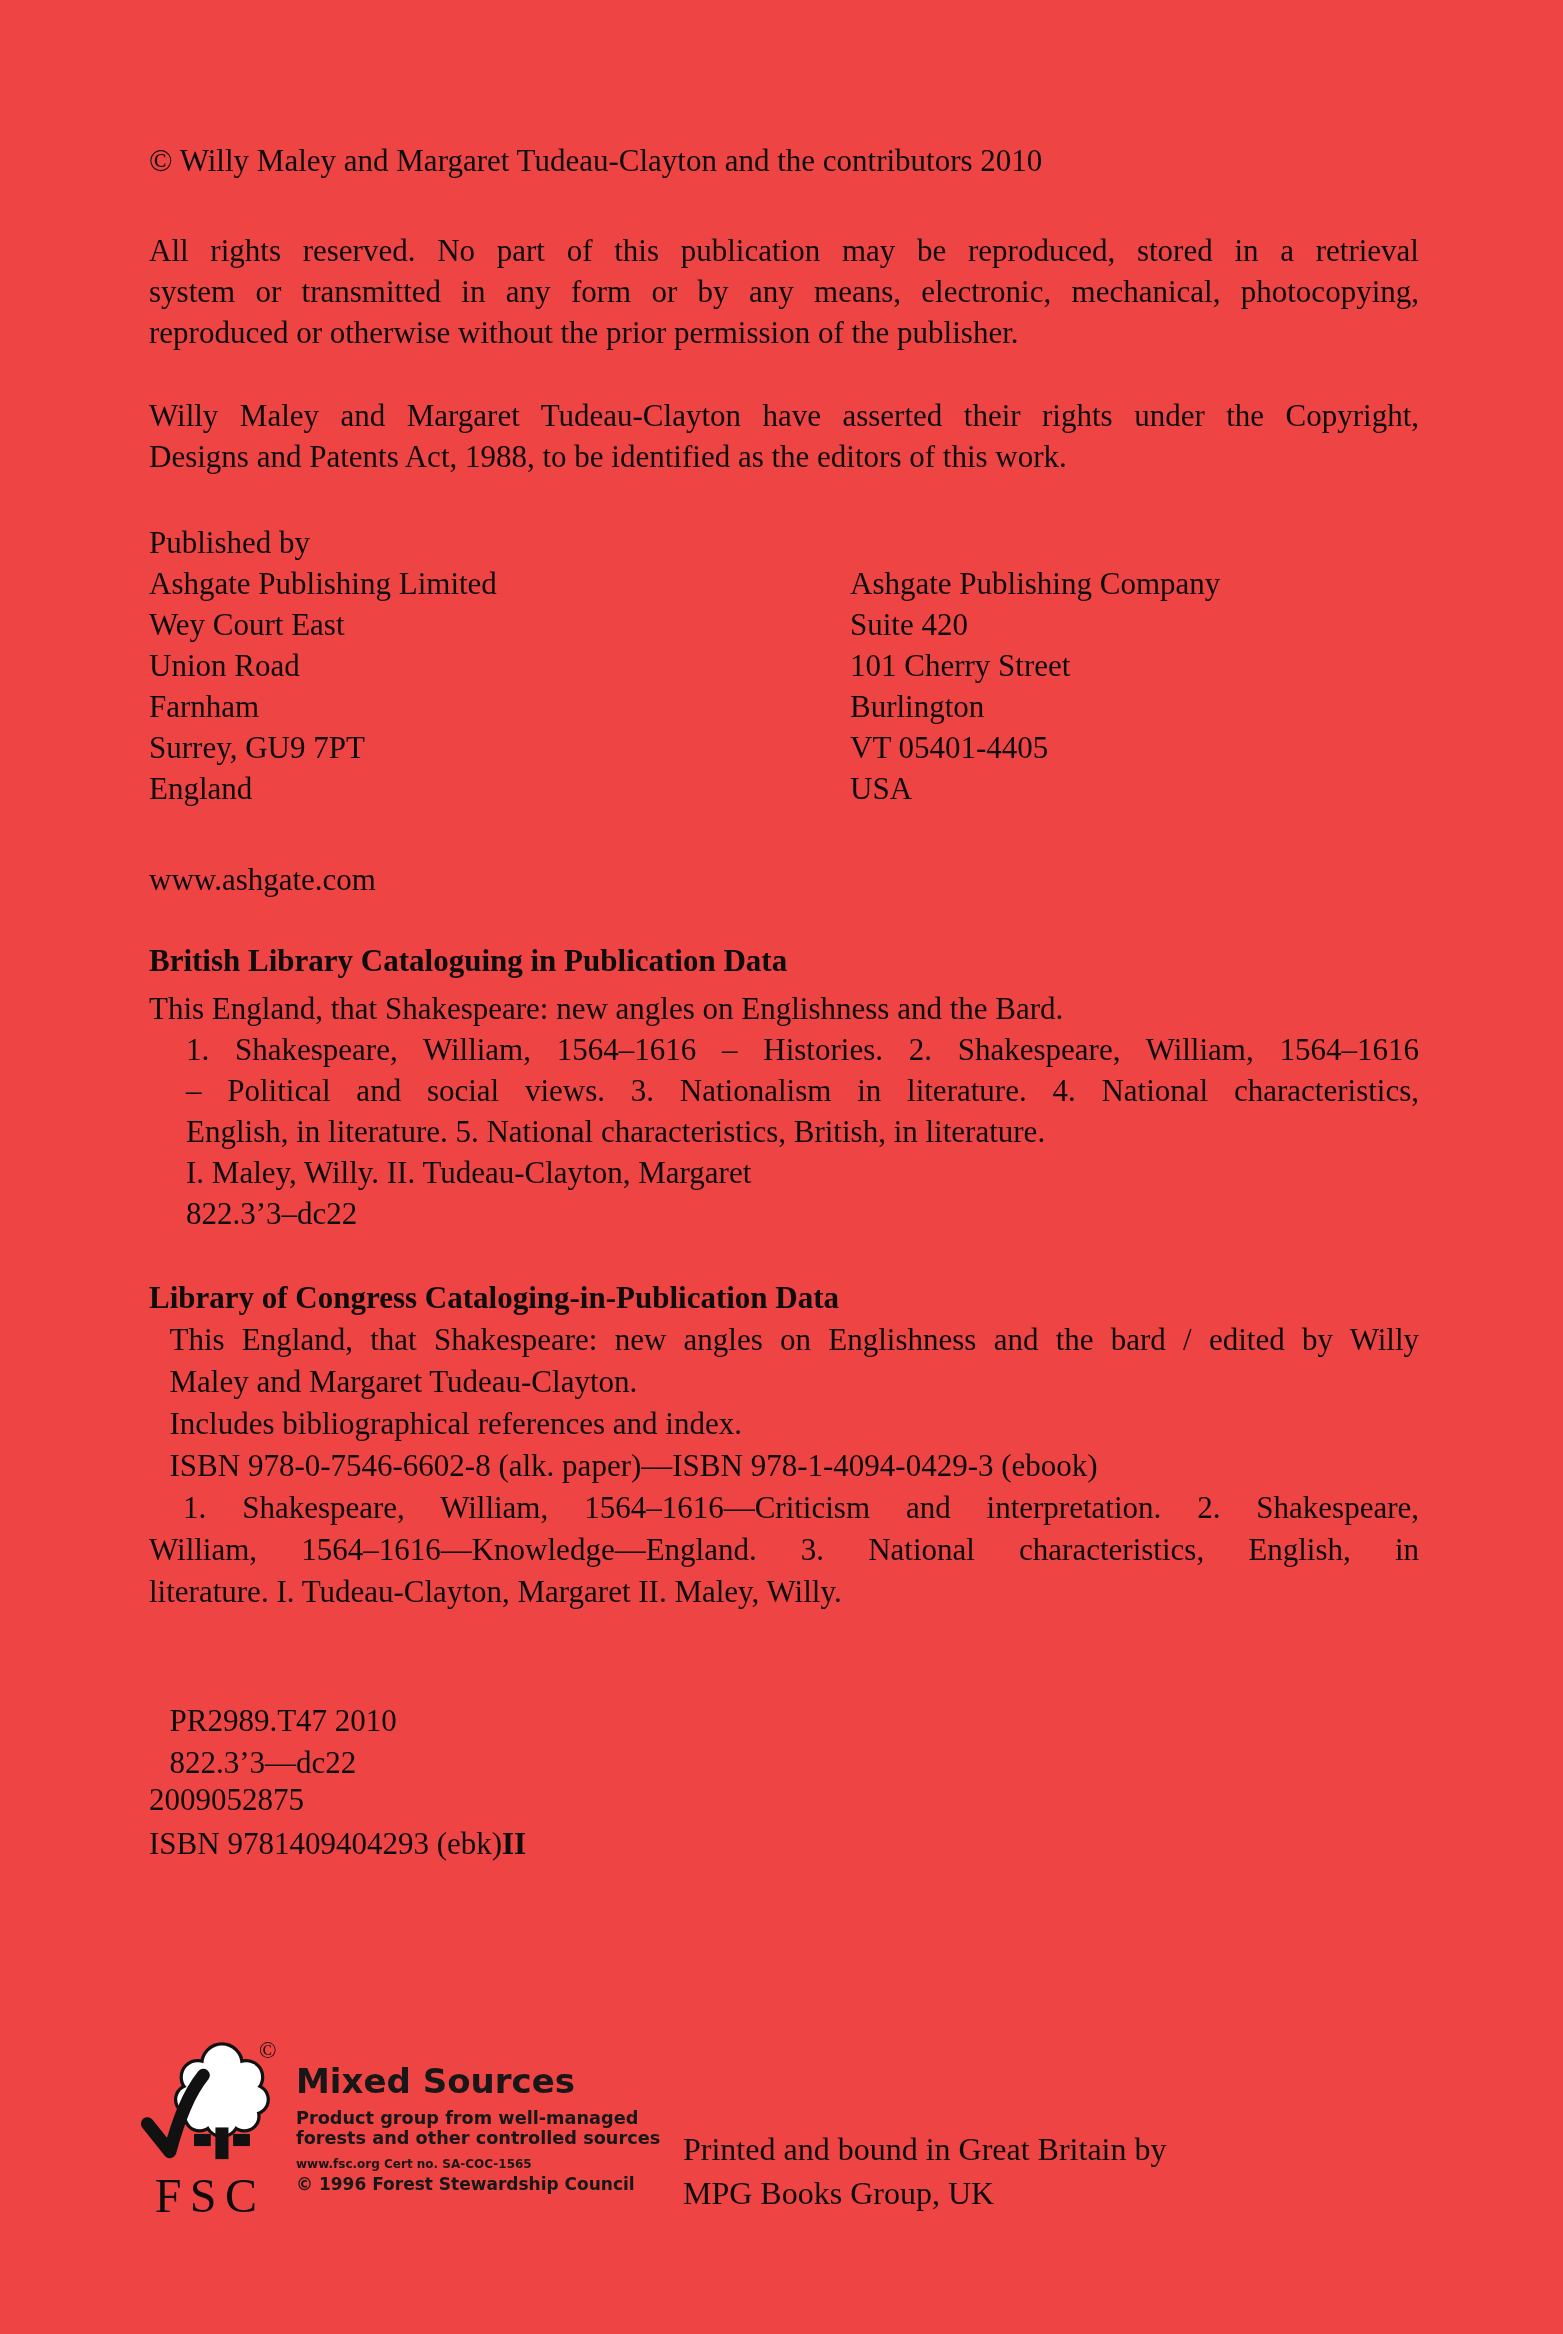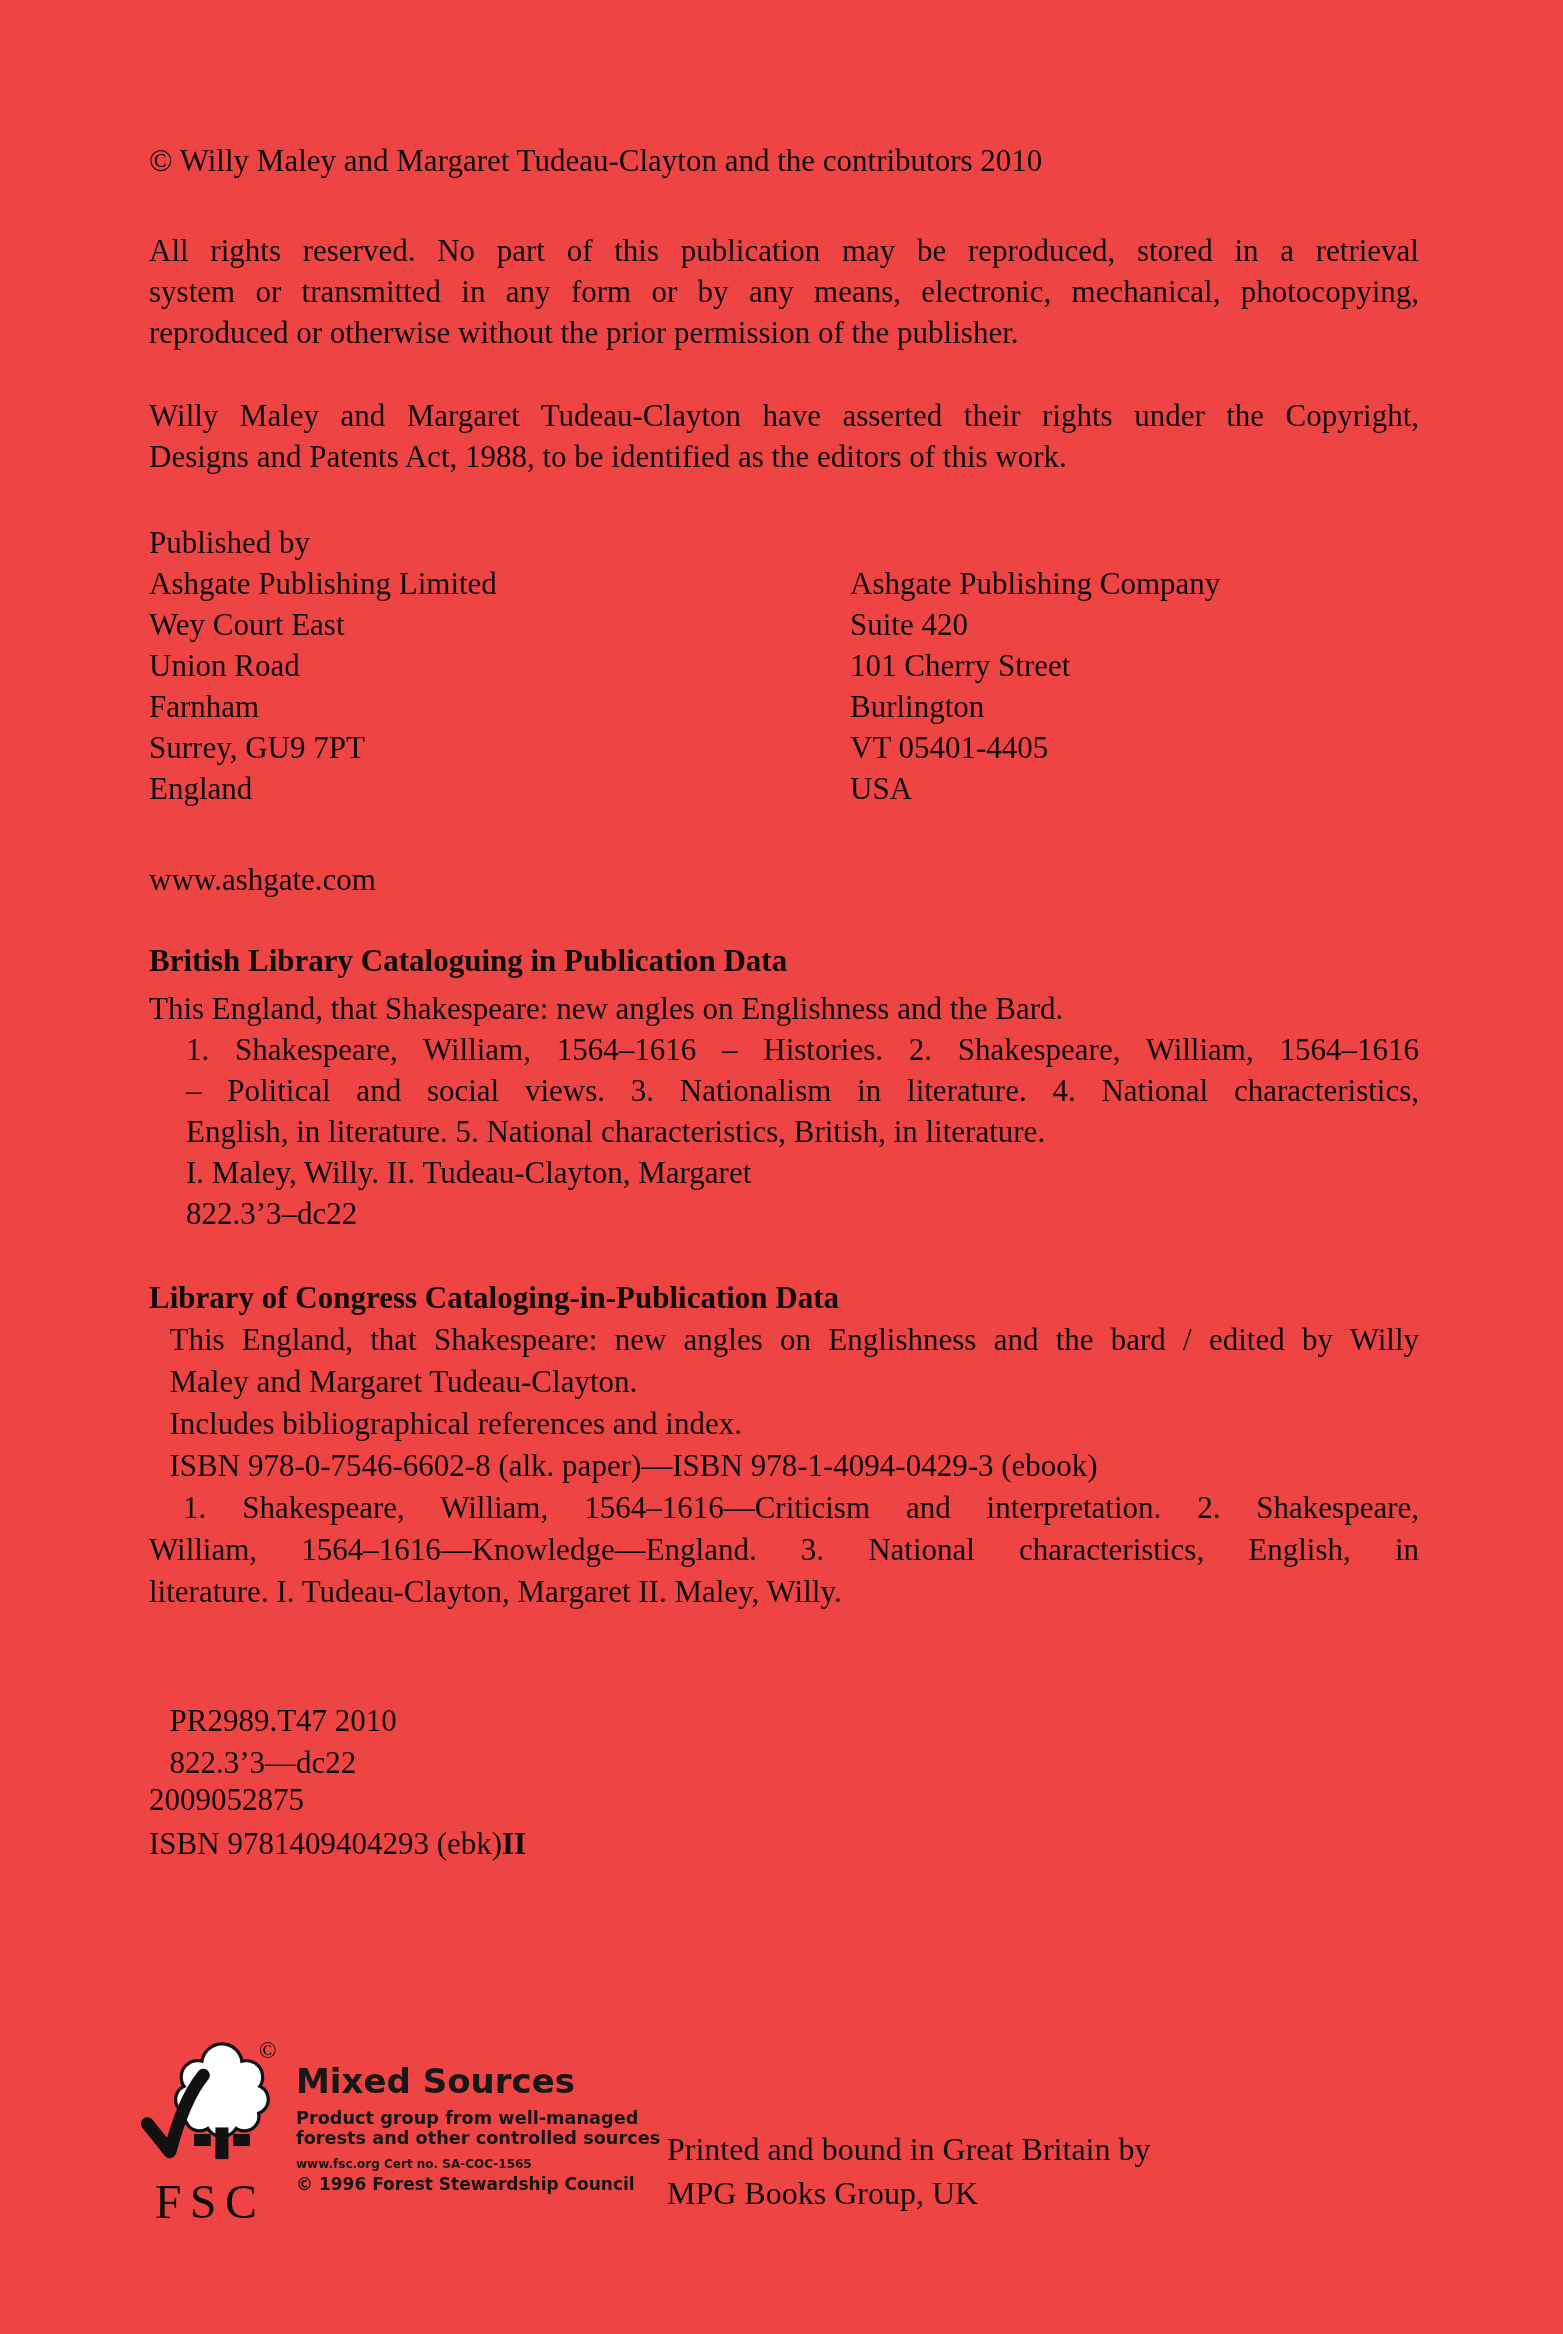--- a/index.html
+++ b/index.html
@@ -19,30 +19,30 @@
   .ind-sm{padding-left:20.5px;}
   .ind-md{padding-left:34px;}
   .ind-lg{padding-left:54px;}
   .bold{font-weight:bold;}
   .right{}
   
   .fsc-box{position:absolute;left:140px;top:2038px;width:158px;}
   .fsc-mark{position:relative;width:149px;height:123px;}
   .fsc-copy{position:absolute;left:119px;top:0px;font-size:23px;font-family:"Liberation Serif",serif;}
   .fsc-letters{
-    text-align:center;width:140px;margin-top:17px;
+    text-align:center;width:140px;margin-top:11px;
     font-size:48px;letter-spacing:8.4px;line-height:48px;
     font-family:"Liberation Serif","DejaVu Serif",serif;
   }
   .mixed{position:absolute;left:296px;top:2062px;font-family:"DejaVu Sans","Liberation Sans",sans-serif;font-weight:bold;color:#171717;}
   .mixed-title{font-size:34px;line-height:39px;letter-spacing:0px;}
   .mixed-sub{font-size:17.7px;line-height:20px;margin-top:6.5px;}
   .mixed-cert{font-size:12px;line-height:20.5px;margin-top:6.5px;}
   .mixed-fsccopy{font-size:17px;line-height:19.6px;}
-  .printed{position:absolute;left:667px;top:2127px;font-size:32px;line-height:44px;font-family:"Liberation Serif",serif;}
+  .printed{position:absolute;left:683px;top:2127px;font-size:32px;line-height:44px;font-family:"Liberation Serif",serif;}
 </style>
 </head>
 <body>
 
 <div class="page">
 
   <div class="blk" style="top:140px">
     <div class="line">© Willy Maley and Margaret Tudeau-Clayton and the contributors 2010</div>
   </div>
 

